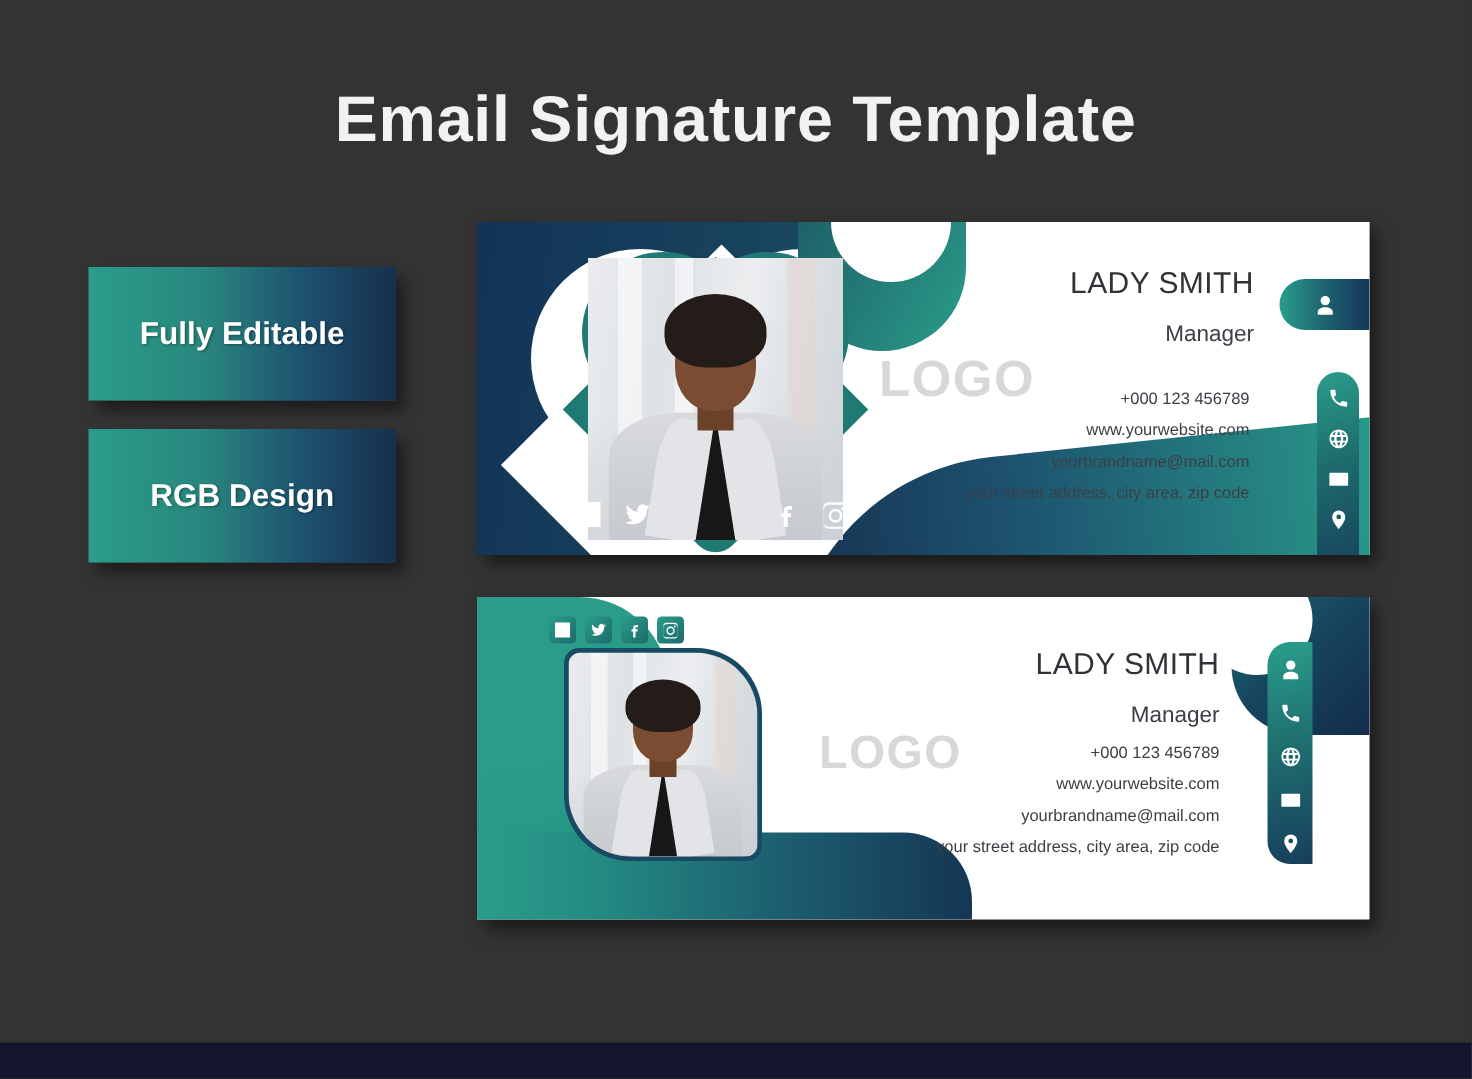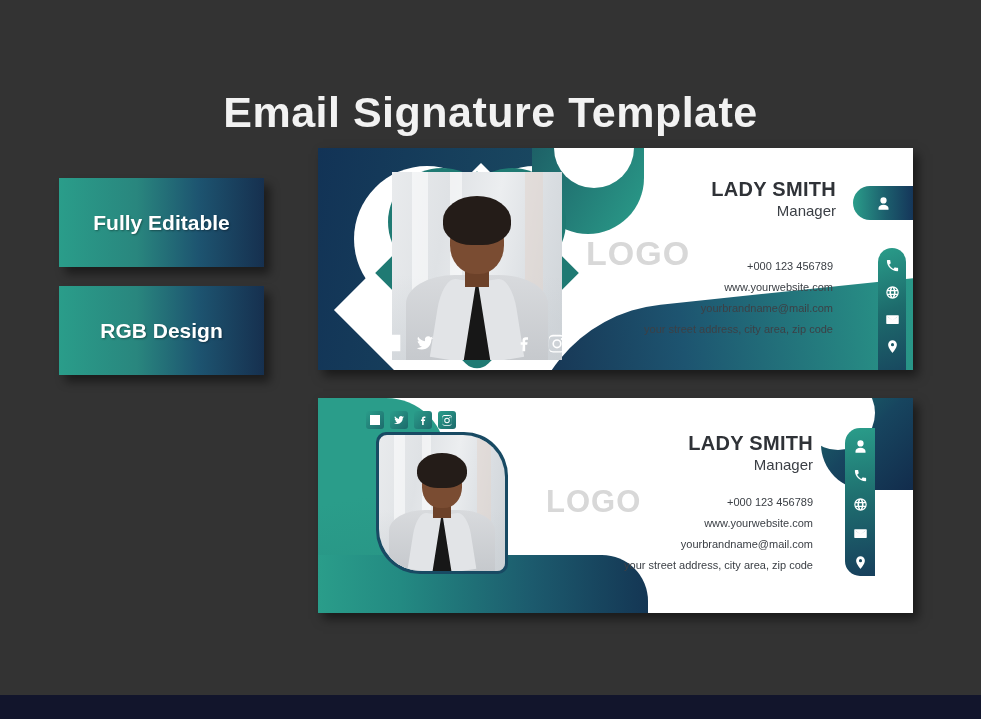--- a/index.html
+++ b/index.html
@@ -7,21 +7,21 @@
   body {
     background: #333333;
     font-family: "Liberation Sans", sans-serif;
     position: relative;
     overflow: hidden;
   }
 
   
   #page-title {
     position: absolute;
-    top: 88px;
+    top: 56px;
     left: 0;
     width: 981px;
     text-align: center;
     color: #f2f2f2;
     font-size: 43px;
     font-weight: bold;
     letter-spacing: 0.5px;
   }
 
   
@@ -197,22 +197,22 @@
   .soc-glyph {
     width: 21px; height: 21px;
     display: flex; align-items: center; justify-content: center;
   }
   .soc-glyph svg { width: 20px; height: 20px; fill: #ffffff; }
 
   
   #c1-name-block {
     position: absolute; right: 77px; top: 30px; text-align: right; z-index: 6;
   }
-  .sig-name { font-size: 20px; font-weight: bold; color: #2f3237; letter-spacing: 0.3px; }
-  .sig-role { font-size: 15px; color: #3b3f45; margin-top: 1px; }
+  .sig-name { font-size: 20px; font-weight: normal; color: #2f3237; letter-spacing: 0.3px; }
+  .sig-role { font-size: 15px; color: #3b3f45; margin-top: 13px; }
 
   #c1-logo {
     position: absolute; left: 268px; top: 86px; z-index: 6;
     font-size: 34px; font-weight: bold; color: #d8d8d8; letter-spacing: 1px;
   }
 
   #c1-contact {
     position: absolute; right: 80px; top: 108px; text-align: right; z-index: 6;
   }
   .contact-line { font-size: 11px; color: #3c4046; line-height: 21px; }

